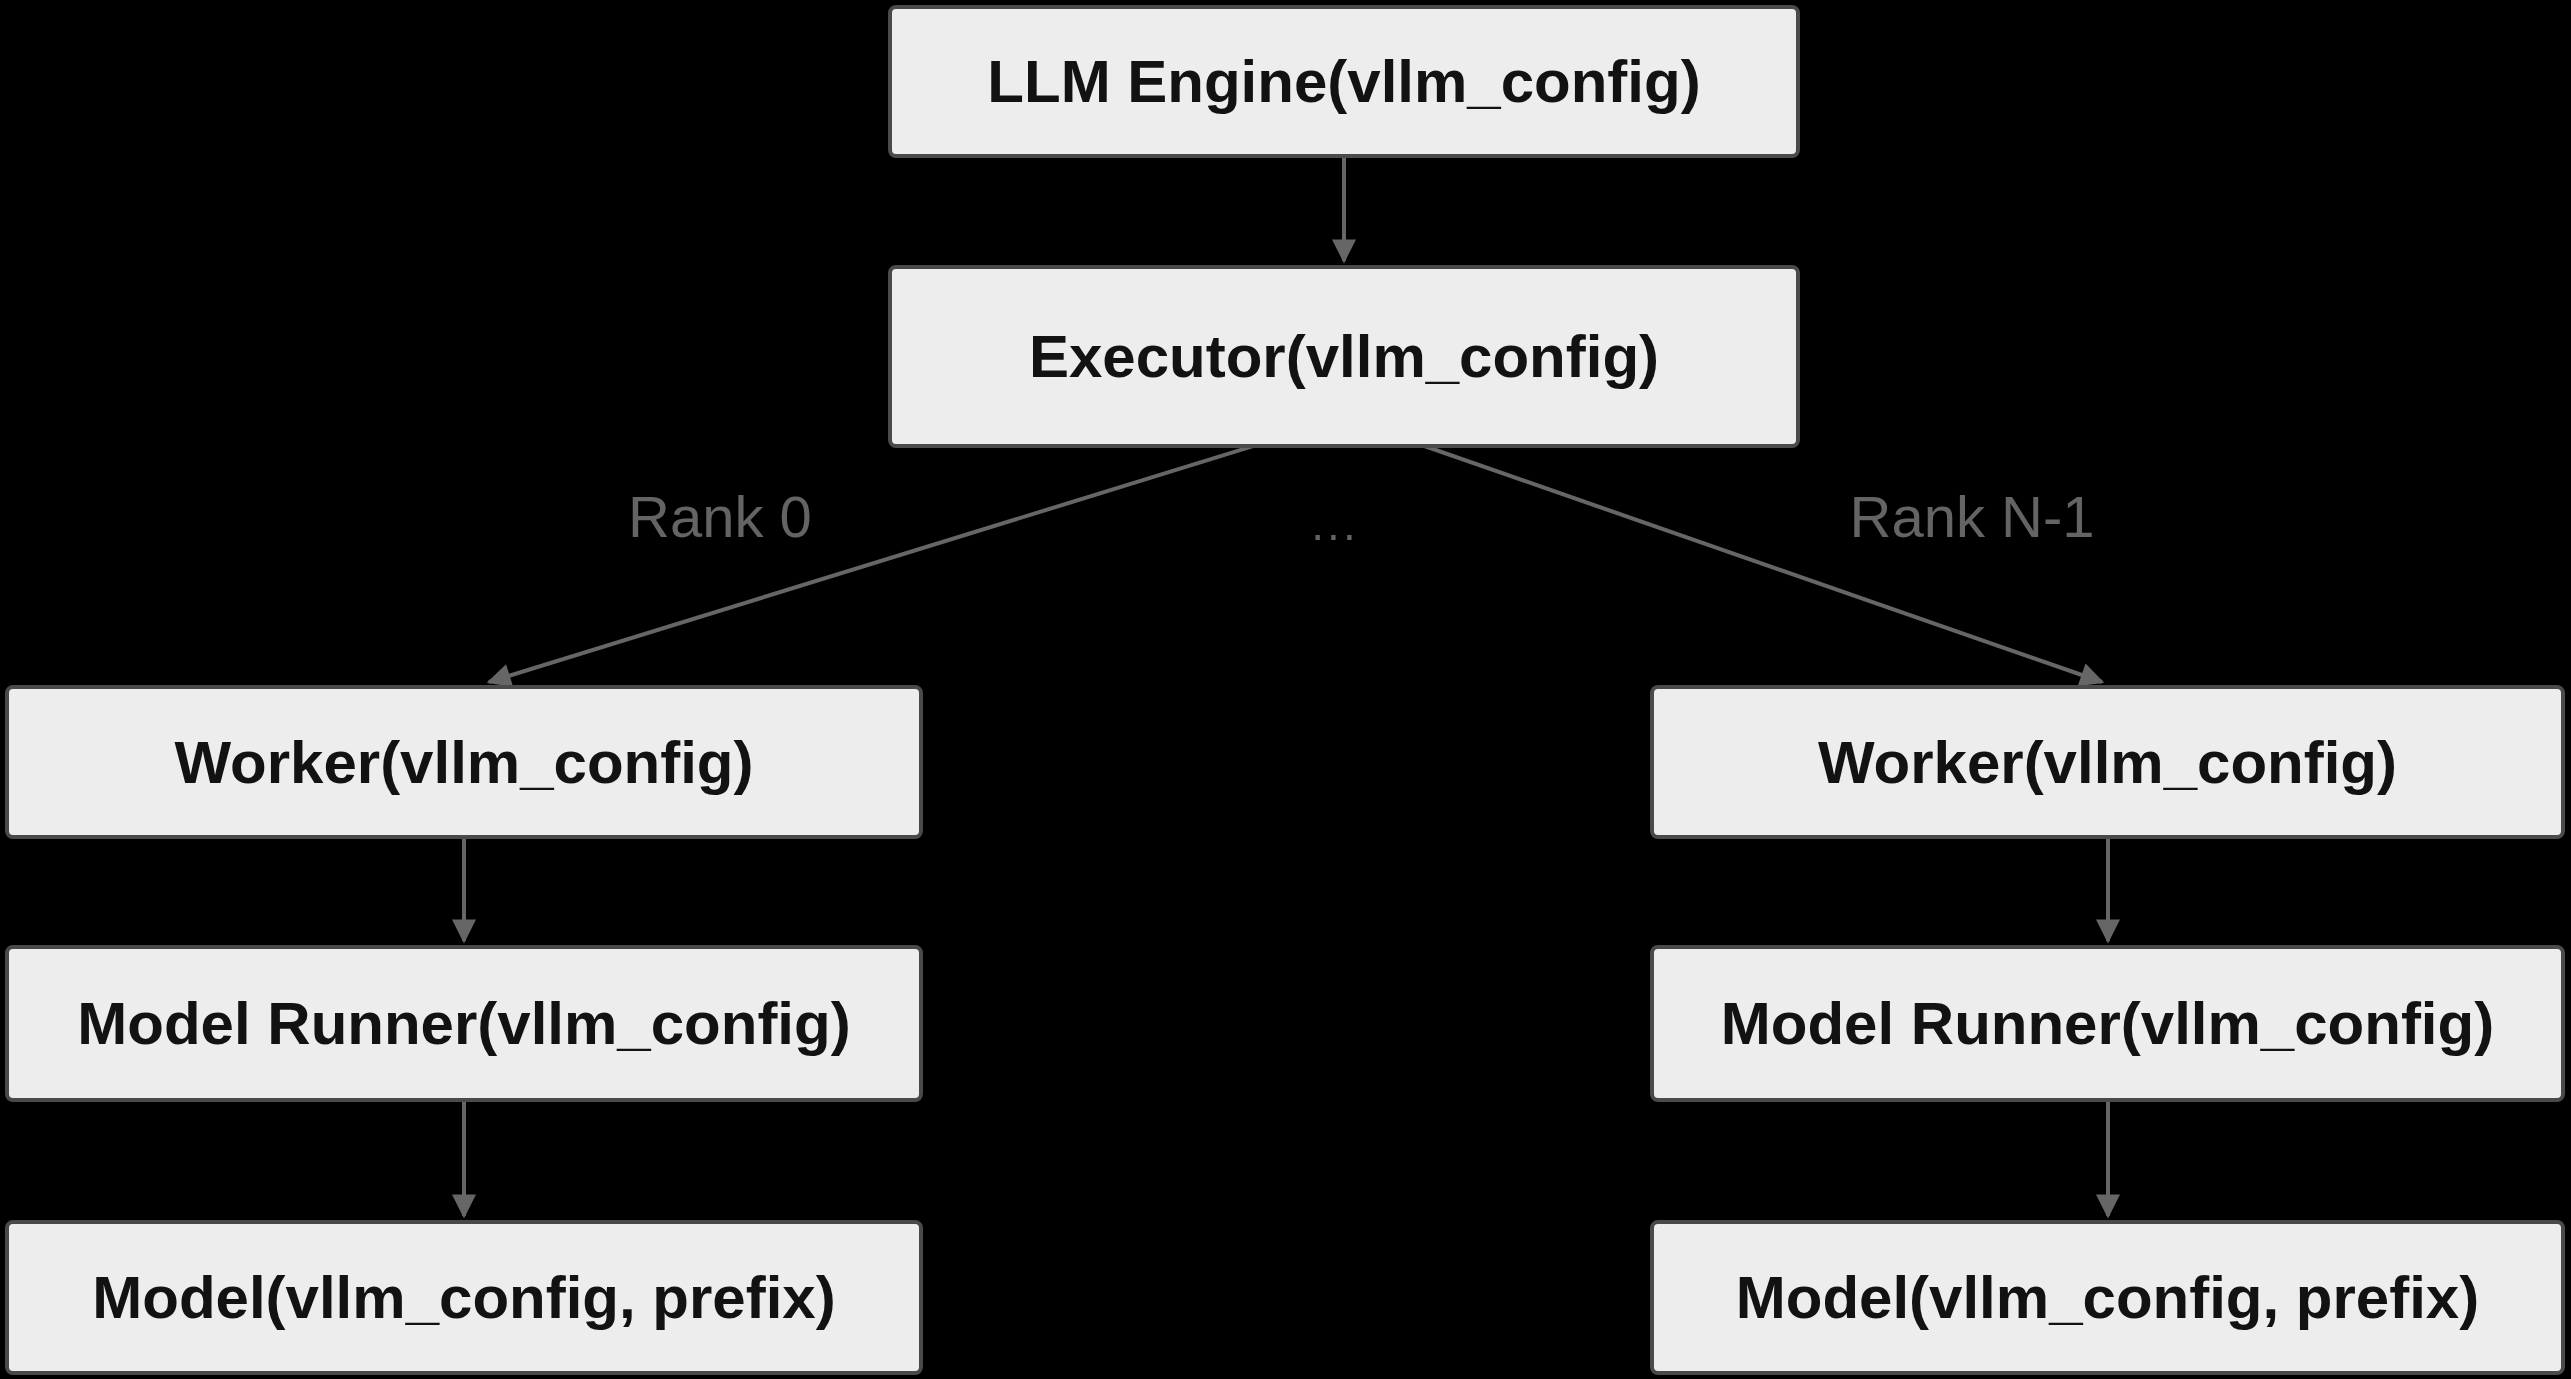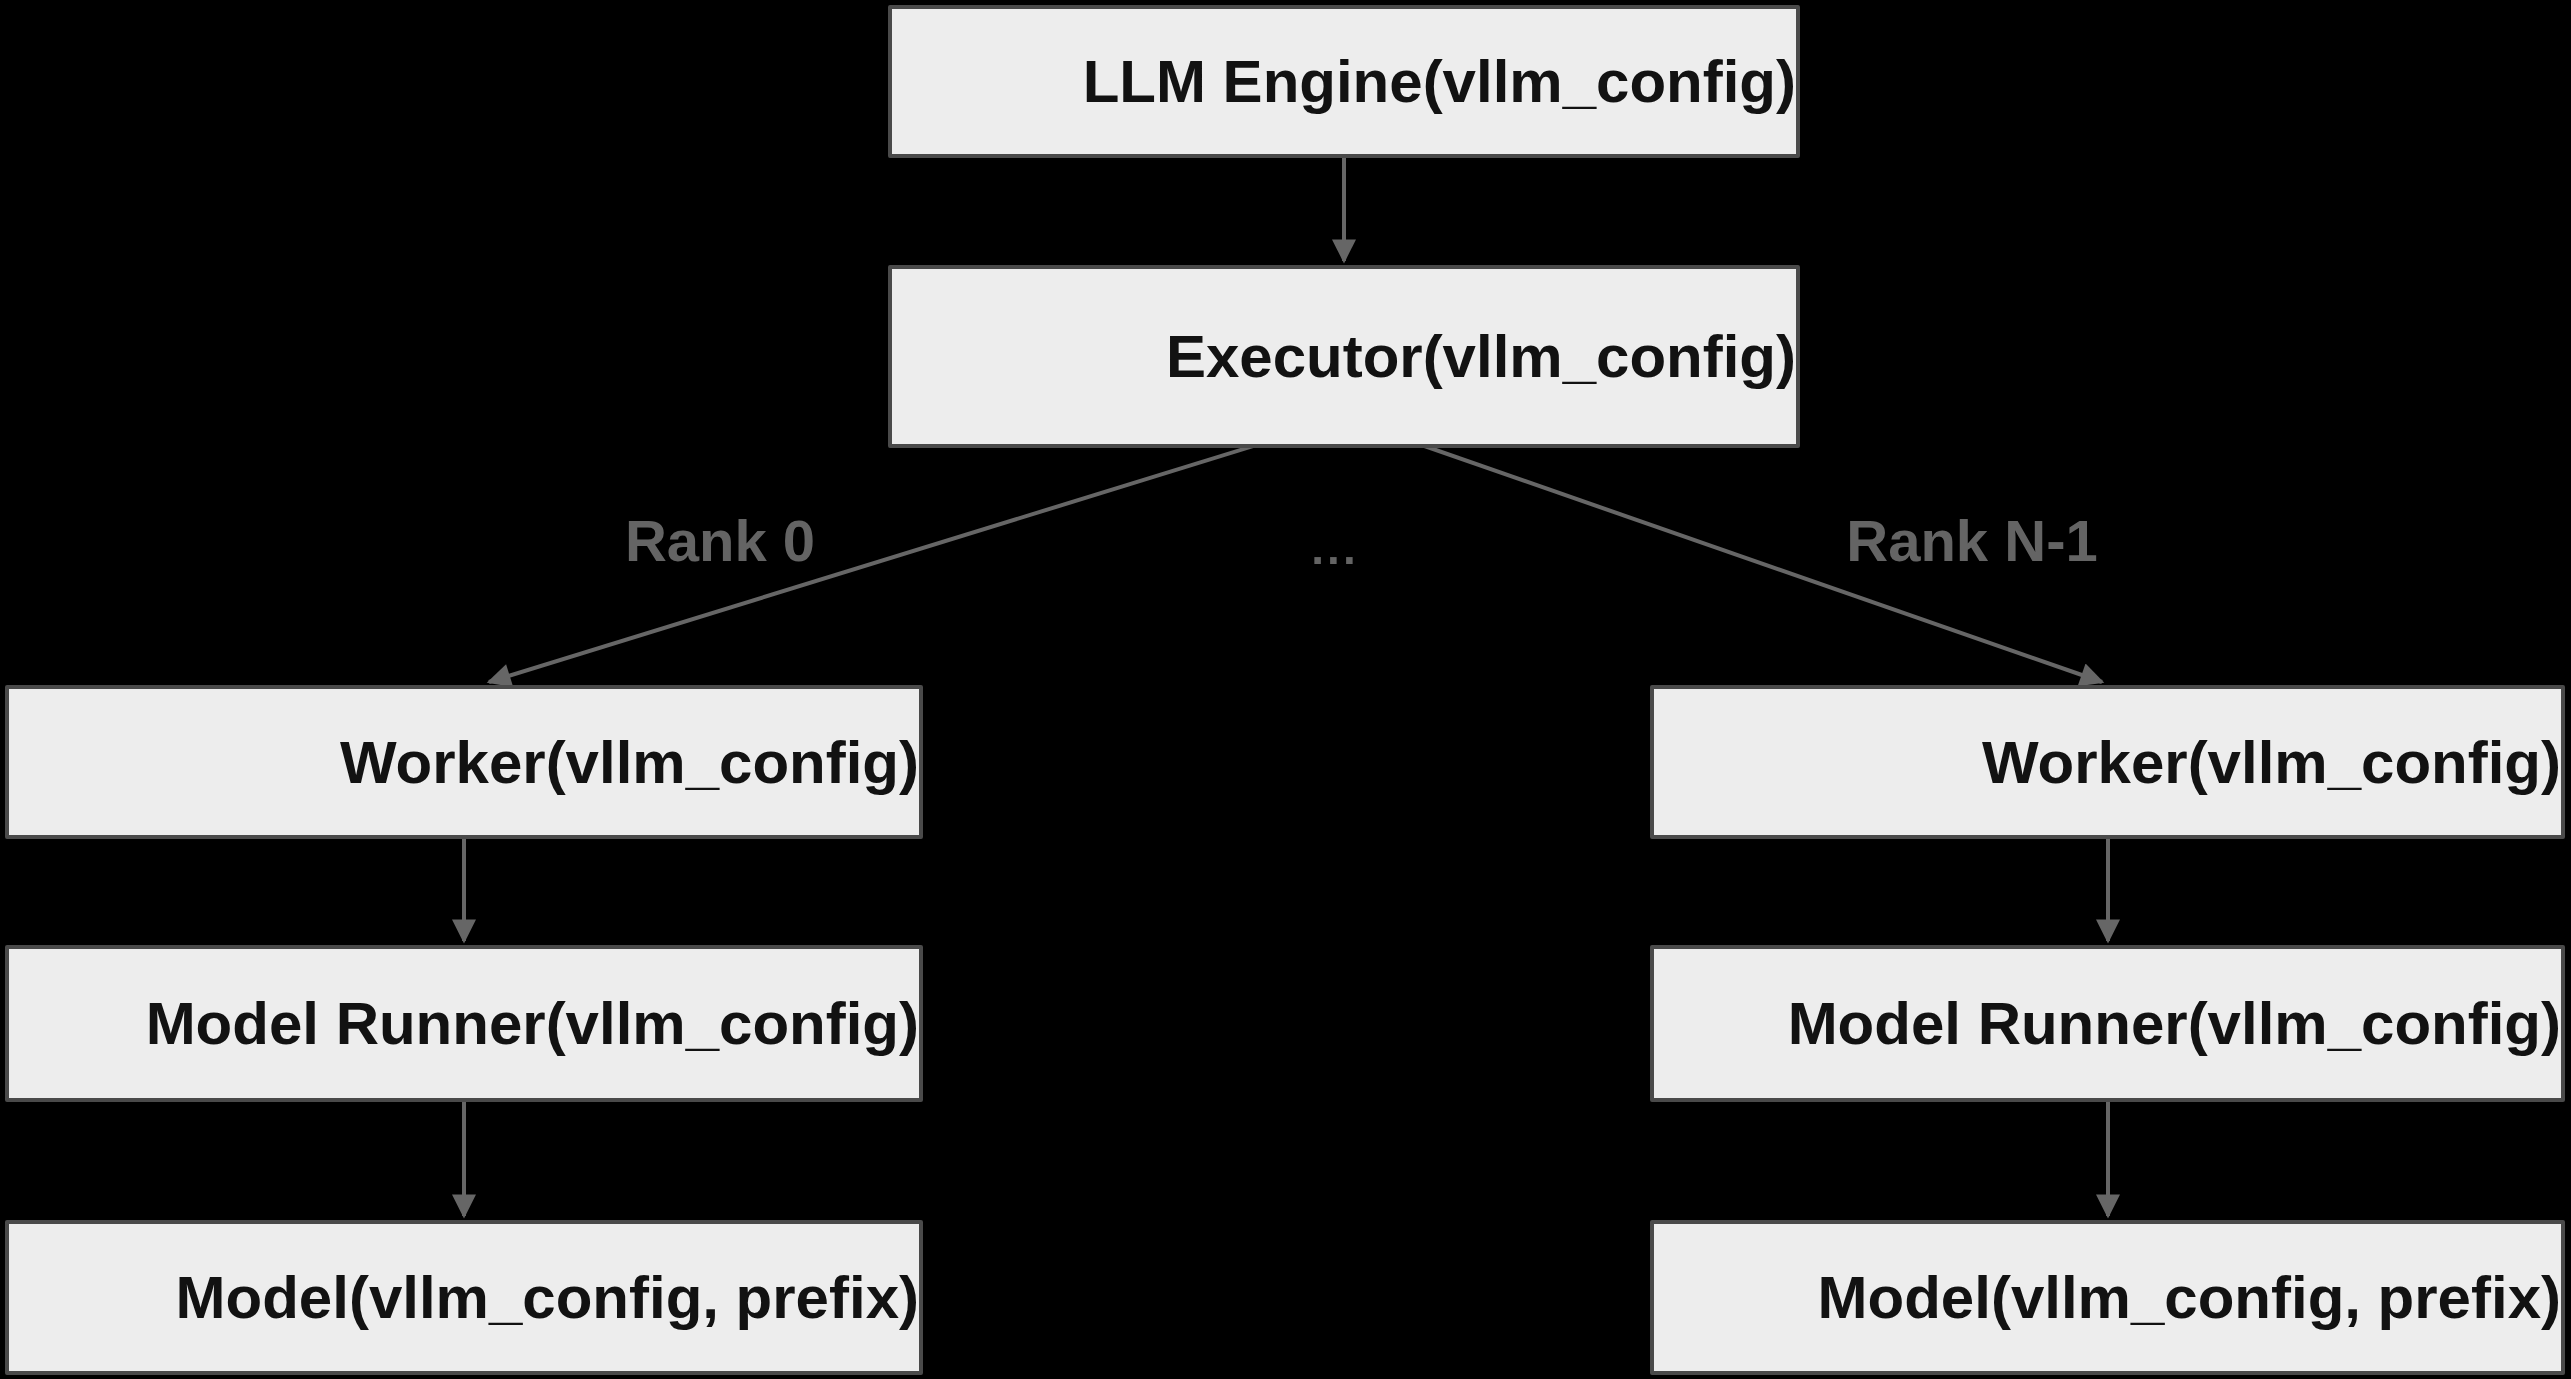--- a/index.html
+++ b/index.html
@@ -14,29 +14,29 @@
   .edges path.line{
     stroke:var(--edge-line,#666);
     stroke-width:4;
     fill:none;
   }
   .edges .head{fill:var(--edge-line,#666);}
   .node{
     position:absolute;box-sizing:border-box;
     background:var(--node-fill,#ededed);
     border:4px solid var(--node-border,#4a4a4a);
-    border-radius:2px;
-    display:flex;align-items:center;justify-content:flex-end;
+    border-radius:8px;
+    display:flex;align-items:center;justify-content:center;
     color:var(--node-text,#121212);
     font-size:60px;font-weight:700;white-space:nowrap;
   }
   .edge-label{
     position:absolute;transform:translate(-50%,-50%);
     color:var(--edge-label-text,#646464);
-    font-size:58px;font-weight:700;white-space:nowrap;margin-top:24px;
+    font-size:58px;font-weight:400;white-space:nowrap;
   }
   .edge-label.dots{font-size:46px;letter-spacing:3px;}
 </style>
 </head>
 <body>
 
 <div class="stage">
 
   <svg class="edges" viewBox="0 0 2571 1379" xmlns="http://www.w3.org/2000/svg">
     <defs>

